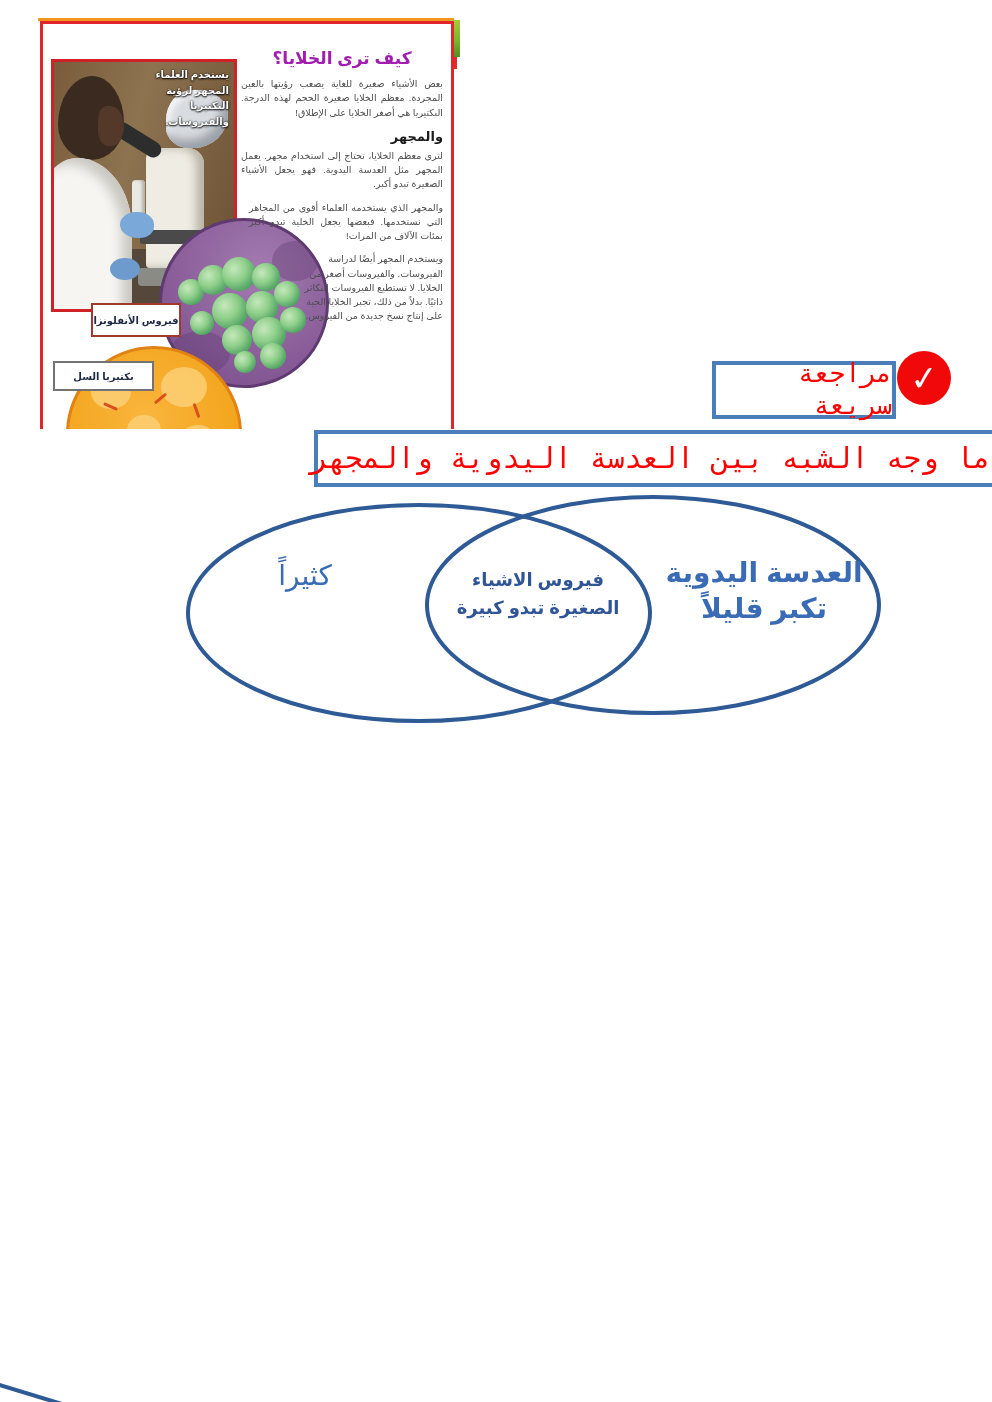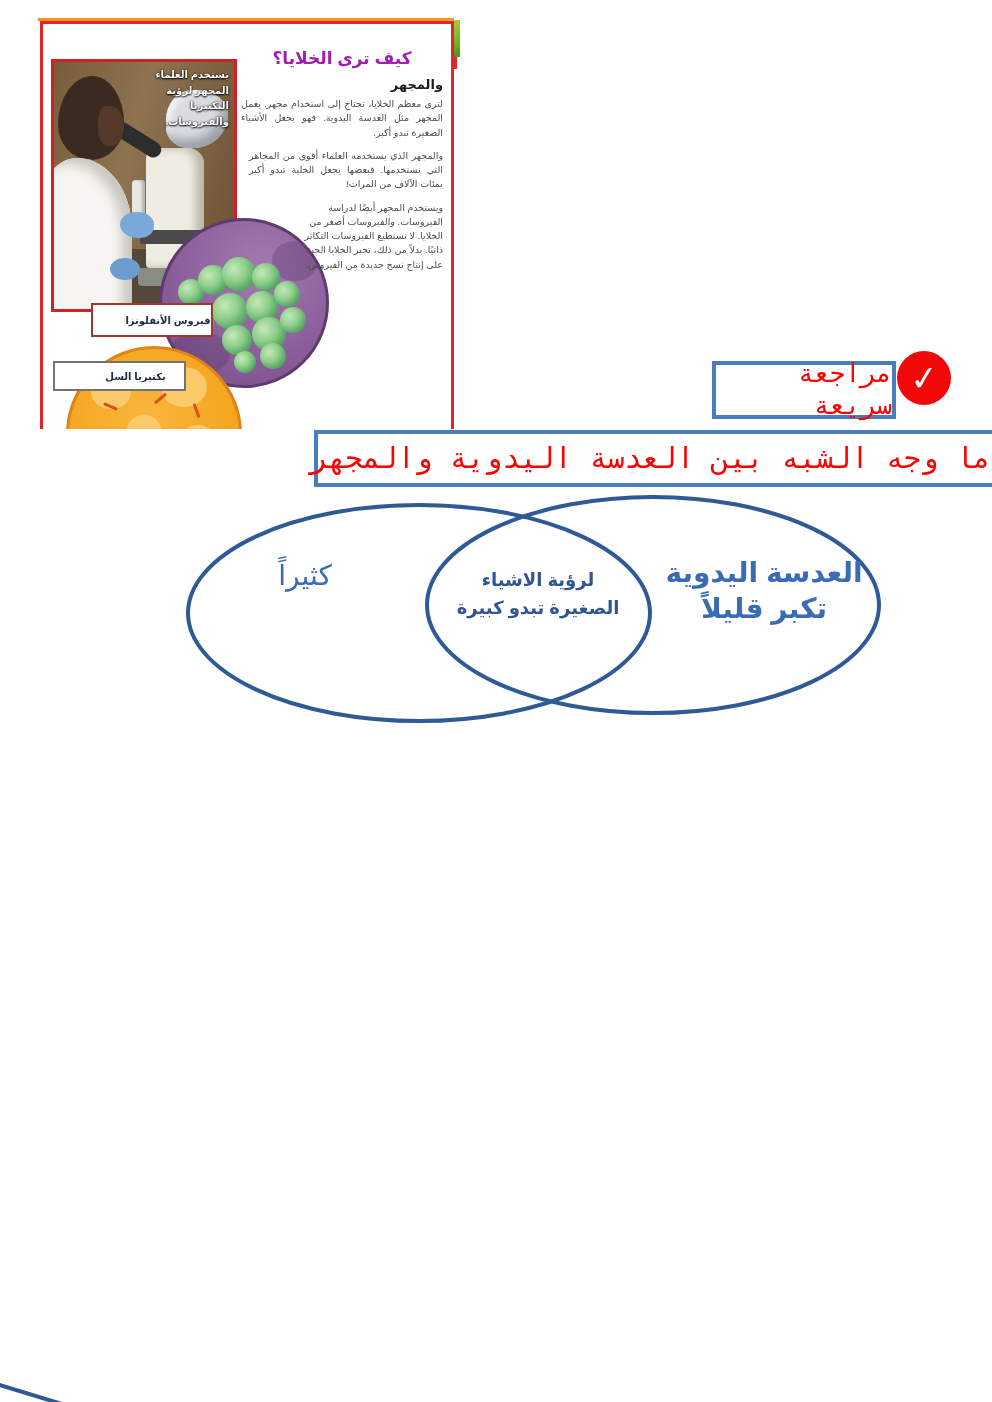--- a/index.html
+++ b/index.html
@@ -53,21 +53,21 @@
 
   
   .bact-circle{position:absolute;left:23px;top:322px;width:170px;height:170px;border-radius:50%;
     background:radial-gradient(circle at 45% 40%,#f9b53c 0%,#f3a41c 70%,#e8941a 100%);
     border:3px solid #e08214;overflow:hidden;}
   .bblob{position:absolute;border-radius:50%;background:#fbcf74;opacity:.85;}
   .rod{position:absolute;width:15px;height:3px;border-radius:2px;background:#d9501e;}
 
   
   .scan-label{position:absolute;background:#ffffff;display:flex;align-items:center;justify-content:center;
-    font-size:10px;font-weight:bold;color:#1f2a44;direction:rtl;padding-left:32px;}
+    font-size:10px;font-weight:bold;color:#1f2a44;direction:rtl;}
   .label-influenza{left:48px;top:279px;width:86px;height:30px;border:2px solid #a03a30;z-index:5;}
   .label-tb{left:10px;top:337px;width:97px;height:26px;border:2px solid #737373;z-index:5;}
 
   
   .tb-text{position:absolute;top:24px;right:8px;width:202px;direction:rtl;text-align:right;}
   .tb-title{font-size:17px;font-weight:bold;color:#a21caf;margin:0 0 8px 0;text-align:center;}
   .tb-p{font-size:9.5px;color:#4d4d4d;line-height:1.5;margin:0 0 9px 0;text-align:justify;}
   .tb-h2{font-size:13px;font-weight:bold;color:#1a1a1a;margin:2px 0 5px 0;}
   .tb-p.wrap1{margin-left:8px;}
   .tb-p.wrap2{margin-left:58px;text-align:right;}
@@ -148,20 +148,21 @@
       <div class="rod" style="left:84px;top:48px;transform:rotate(-40deg);"></div>
       <div class="rod" style="left:120px;top:60px;transform:rotate(70deg);"></div>
 
     </div>
 
     <div class="scan-label label-influenza">فيروس الأنفلونزا</div>
     <div class="scan-label label-tb">بكتيريا السل</div>
 
     <div class="tb-text">
       <div class="tb-title">كيف ترى الخلايا؟</div>
+      <p class="tb-p">بعض الأشياء صغيرة للغاية يصعب رؤيتها بالعين المجردة. معظم الخلايا صغيرة الحجم لهذه الدرجة. البكتيريا هي أصغر الخلايا على الإطلاق!</p>
       <div class="tb-h2">والمجهر</div>
       <p class="tb-p">لترى معظم الخلايا، تحتاج إلى استخدام مجهر. يعمل المجهر مثل العدسة اليدوية. فهو يجعل الأشياء الصغيرة تبدو أكبر.</p>
       <p class="tb-p wrap1">والمجهر الذي يستخدمه العلماء أقوى من المجاهر التي نستخدمها. فبعضها يجعل الخلية تبدو أكبر بمئات الآلاف من المرات!</p>
       <p class="tb-p wrap2">ويستخدم المجهر أيضًا لدراسة الفيروسات. والفيروسات أصغر من الخلايا. لا تستطيع الفيروسات التكاثر ذاتيًا. بدلاً من ذلك، تجبر الخلايا الحية على إنتاج نسخ جديدة من الفيروس.</p>
     </div>
   </div>
 
   <div class="quick-review serifar">
     <span>مراجعة سريعة</span>
   </div>
@@ -176,21 +177,21 @@
   <svg class="venn-svg" width="730" height="260" viewBox="0 0 730 260">
     <ellipse cx="249" cy="128" rx="231" ry="108" fill="none" stroke="#2e5a96" stroke-width="4"></ellipse>
     <ellipse cx="483" cy="120" rx="226" ry="108" fill="none" stroke="#2e5a96" stroke-width="4"></ellipse>
   </svg>
 
   <div class="venn-label" style="left:205px;top:558px;width:200px;">
     <div>كثيراً</div>
   </div>
 
   <div class="venn-center" style="left:448px;top:567px;width:180px;">
-    <div>لرؤية الاشياء</div>
+    <div>فيروس الاشياء</div>
     <div>الصغيرة تبدو كبيرة</div>
   </div>
 
   <div class="venn-label" style="left:650px;top:555px;width:228px;font-weight:bold;">
     <div>العدسة اليدوية</div>
     <div>تكبر قليلاً</div>
   </div>
 
   <svg class="corner-line" width="90" height="32" viewBox="0 0 90 32">
     <line x1="-4" y1="14" x2="62" y2="34" stroke="#2e5a96" stroke-width="4"></line>

